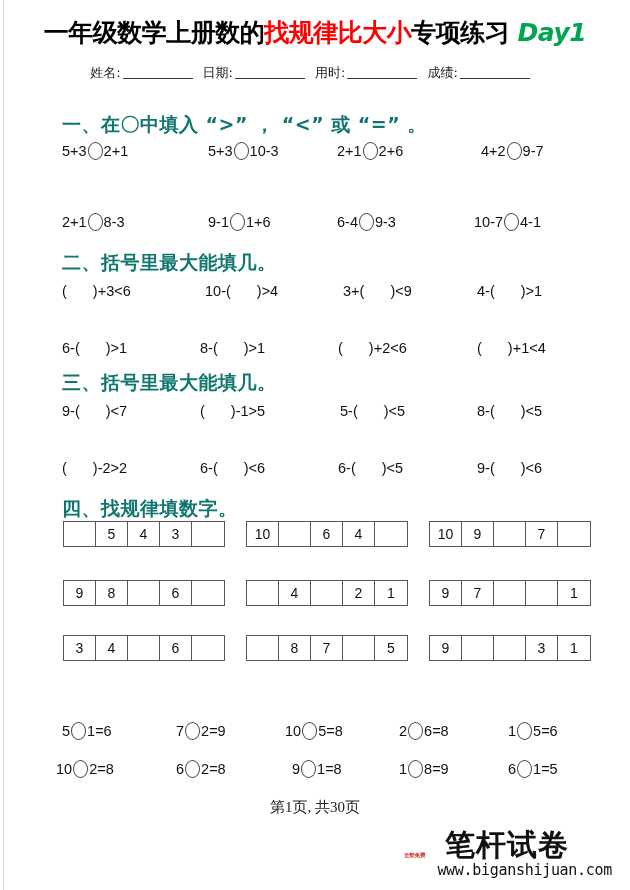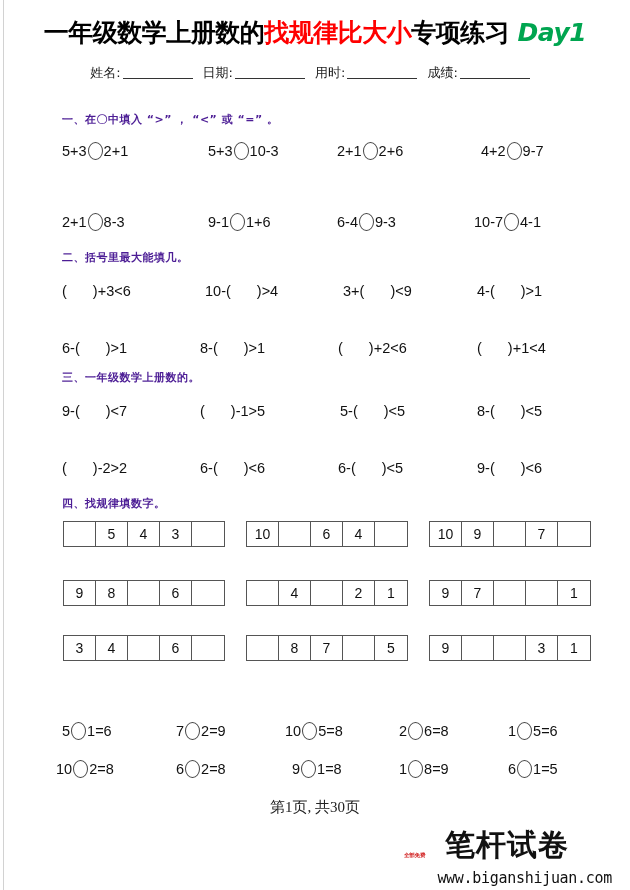--- a/index.html
+++ b/index.html
@@ -62,23 +62,23 @@
     margin: 0 10px 0 2px;
     height: 12px;
     vertical-align: -2px;
   }
 
   
   .sec-h {
     position: absolute;
     left: 62px;
     font-family: "DejaVu Sans", sans-serif;
-    font-size: 11px;
+    font-size: 19px;
     font-weight: bold;
-    color: #4c1d95;
+    color: #0f766e;
     white-space: nowrap;
     letter-spacing: 0.5px;
   }
 
   
   .prow {
     position: absolute;
     left: 0;
     width: 630px;
     height: 26px;
@@ -149,21 +149,21 @@
     color: #111;
     line-height: 1;
     letter-spacing: 1px;
     text-align: center;
   }
   .wm-url {
     font-family: "DejaVu Sans Mono", "Liberation Mono", monospace;
     font-size: 15px;
     color: #111;
     letter-spacing: -0.3px;
-    margin-top: 9px;
+    margin-top: 1px;
   }
   .wm-badge {
     position: absolute;
     left: 2px;
     top: 22px;
     font-family: "DejaVu Sans", sans-serif;
     font-size: 5.5px;
     color: #d11f1f;
     font-weight: bold;
     letter-spacing: -0.2px;
@@ -209,21 +209,21 @@
     <div class="pitem" style="left:477px"><span>4-(</span><span class="paren-gap"></span><span>)&gt;1</span></div>
   </div>
 
   <div class="prow" style="top:335px">
     <div class="pitem" style="left:62px"><span>6-(</span><span class="paren-gap"></span><span>)&gt;1</span></div>
     <div class="pitem" style="left:200px"><span>8-(</span><span class="paren-gap"></span><span>)&gt;1</span></div>
     <div class="pitem" style="left:338px"><span>(</span><span class="paren-gap"></span><span>)+2&lt;6</span></div>
     <div class="pitem" style="left:477px"><span>(</span><span class="paren-gap"></span><span>)+1&lt;4</span></div>
   </div>
 
-  <div class="sec-h" style="top:370px">三、一年级数学上册数的。</div>
+  <div class="sec-h" style="top:370px">三、括号里最大能填几。</div>
 
   <div class="prow" style="top:398px">
     <div class="pitem" style="left:62px"><span>9-(</span><span class="paren-gap"></span><span>)&lt;7</span></div>
     <div class="pitem" style="left:200px"><span>(</span><span class="paren-gap"></span><span>)-1&gt;5</span></div>
     <div class="pitem" style="left:340px"><span>5-(</span><span class="paren-gap"></span><span>)&lt;5</span></div>
     <div class="pitem" style="left:477px"><span>8-(</span><span class="paren-gap"></span><span>)&lt;5</span></div>
   </div>
 
   <div class="prow" style="top:455px">
     <div class="pitem" style="left:62px"><span>(</span><span class="paren-gap"></span><span>)-2&gt;2</span></div>

